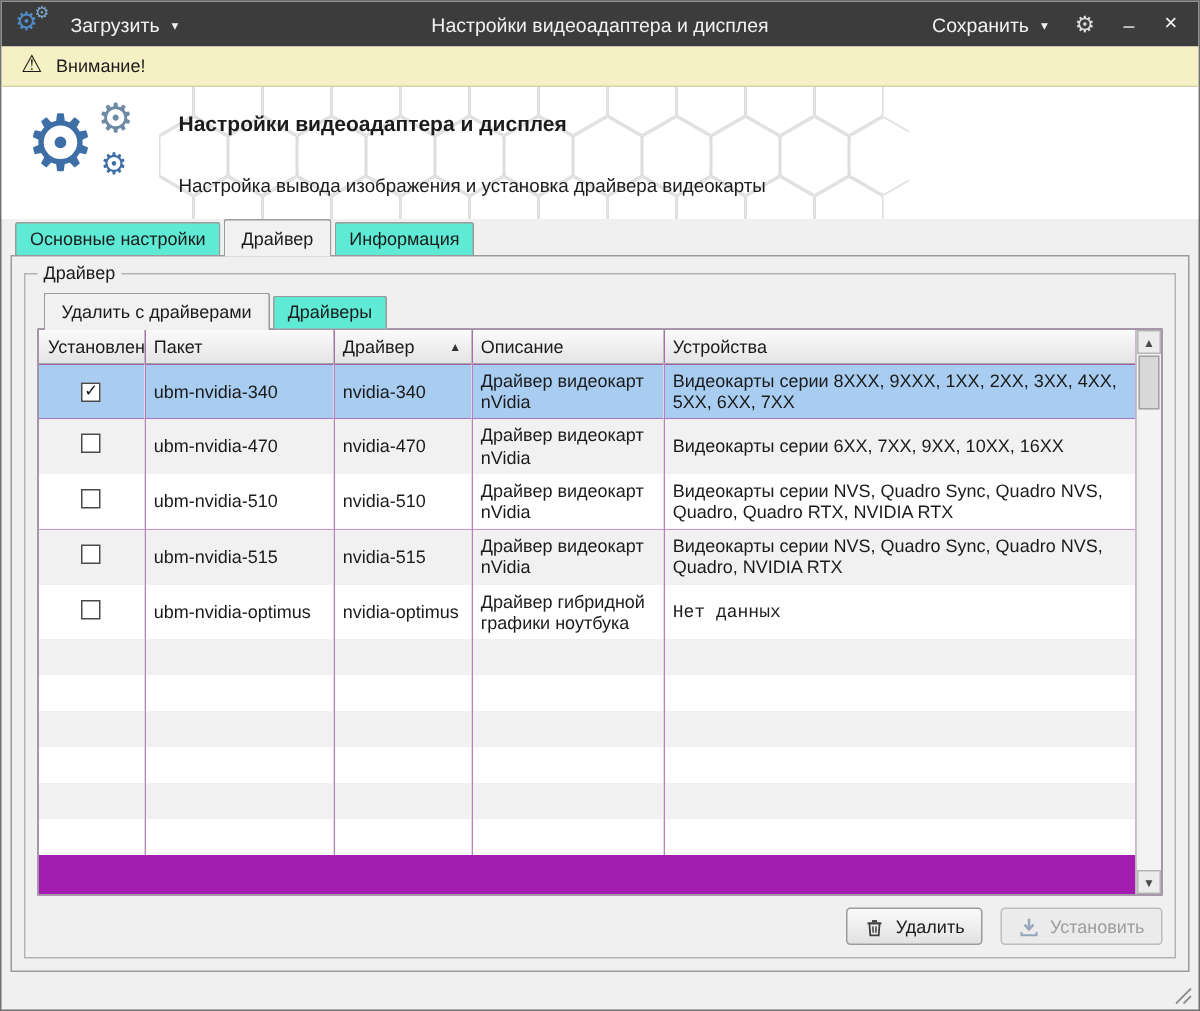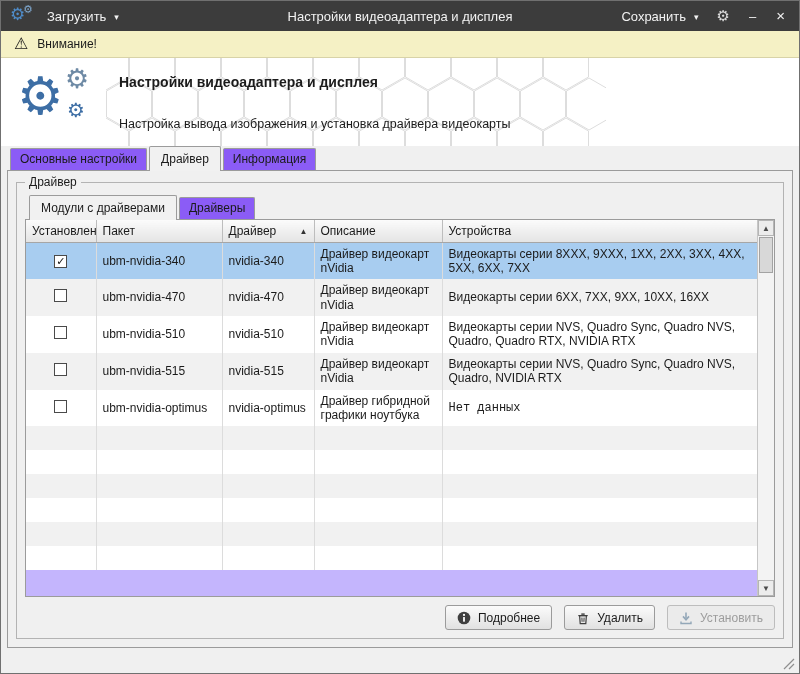--- a/index.html
+++ b/index.html
@@ -32,31 +32,31 @@
   .hdr-gears { position:relative; width:88px; height:72px; margin-left:14px; flex:0 0 88px; }
   .hdr-gears .g1 { position:absolute; left:2px; top:4px; font-size:52px; color:#3d6ea5; line-height:1; }
   .hdr-gears .g2 { position:absolute; left:50px; top:0px; font-size:27px; color:#6e8aa5; line-height:1; }
   .hdr-gears .g3 { position:absolute; left:52px; top:34px; font-size:20px; color:#3d6ea5; line-height:1; }
   .hdr-text { position:relative; display:flex; flex-direction:column; gap:8px; margin-left:16px; z-index:1; }
   .hdr-title { font-size:14px; font-weight:bold; }
   .hdr-sub { font-size:12.5px;margin-top:19px; }
 
   
   .tabs-row { height:24px; display:flex; align-items:flex-end; padding-left:9px; position:relative; z-index:5; }
-  .tab { border:1px solid #9b9b9b; border-bottom:none; background:#8b5cf6; padding:3px 9px 4px; margin-right:2px; border-radius:2px 2px 0 0; white-space:nowrap; cursor:default; }
+  .tab { border:1px solid #9b9b9b; border-bottom:none; background:#5eead4; padding:3px 9px 4px; margin-right:2px; border-radius:2px 2px 0 0; white-space:nowrap; cursor:default; }
   .tab.active { background:#f1f1f1; padding:5px 11px 5px; margin-bottom:-1px; }
 
   .panel { flex:1; margin:0 6px; border:1px solid #9b9b9b; background:#f0f0f0; display:flex; flex-direction:column; min-height:0; }
 
   .groupbox { flex:1; margin:11px 8px 8px; border:1px solid #b3b3b3; position:relative; padding:12px 8px 8px; display:flex; flex-direction:column; min-height:0; }
   .gb-legend { position:absolute; top:-8px; left:8px; background:#f0f0f0; padding:0 4px; }
   .inner-tabs { height:24px; display:flex; align-items:flex-end; padding-left:4px; position:relative; z-index:4; }
 
   
-  .table-frame { flex:1; border:1px solid #9b9b9b; background:#c4b5fd; display:flex; min-height:0; overflow:hidden; }
+  .table-frame { flex:1; border:1px solid #9b9b9b; background:#a21caf; display:flex; min-height:0; overflow:hidden; }
   .table-area { flex:1; overflow:hidden; }
   table { width:100%; border-collapse:collapse; table-layout:fixed; }
   th { background:linear-gradient(#fbfbfb,#e4e4e4); border-right:1px solid #bdbdbd; border-bottom:1px solid #a6a6a6; font-weight:normal; text-align:left; padding:3px 6px; height:22px; white-space:nowrap; overflow:hidden; cursor:default; }
   th .sort { float:right; font-size:8px; margin-top:3px; color:#333; }
   td { border-right:1px solid #dcdcdc; padding:4px 6px; vertical-align:middle; line-height:1.2; overflow:hidden; }
   tr.even td { background:#f1f1f1; }
   tr.odd td { background:#ffffff; }
   tr.selected td { background:#a8cdf0; }
   tr.filler td { height:24px; }
   .c-check { text-align:center; }
@@ -161,21 +161,21 @@
     <div class="tab">Основные настройки</div>
     <div class="tab active">Драйвер</div>
     <div class="tab">Информация</div>
   </div>
 
   <div class="panel">
     <div class="groupbox">
       <div class="gb-legend">Драйвер</div>
 
       <div class="inner-tabs">
-        <div class="tab active">Модули с драйверами</div>
+        <div class="tab active">Удалить с драйверами</div>
         <div class="tab">Драйверы</div>
       </div>
 
       <div class="table-frame">
         <div class="table-area">
           <table>
             <colgroup>
               <col style="width:70px">
                 <col style="width:126px">
                 <col style="width:92px">
@@ -277,28 +277,20 @@
           <div class="scroll-thumb"></div>
           <div class="scroll-track"></div>
           <div class="scroll-btn">▼</div>
         </div>
       </div>
 
       <div class="btn-row">
         <div class="flex-spacer"></div>
         <div class="btn">
           <svg width="14" height="14" viewBox="0 0 14 14">
-            <circle cx="7" cy="7" r="6.3" fill="#3f3f3f"></circle>
-            <circle cx="7" cy="3.9" r="1.1" fill="#fff"></circle>
-            <rect x="6.1" y="5.9" width="1.8" height="4.8" rx="0.4" fill="#fff"></rect>
-          </svg>
-          <span>Подробнее</span>
-        </div>
-        <div class="btn">
-          <svg width="14" height="14" viewBox="0 0 14 14">
             <path d="M3.6 4.6h6.8l-.6 8H4.2z" fill="none" stroke="#3f3f3f" stroke-width="1.2"></path>
             <line x1="2.3" y1="4.6" x2="11.7" y2="4.6" stroke="#3f3f3f" stroke-width="1.2"></line>
             <rect x="5.3" y="2.4" width="3.4" height="1.4" fill="#3f3f3f"></rect>
             <line x1="5.9" y1="6.6" x2="6.1" y2="10.8" stroke="#3f3f3f" stroke-width="1"></line>
             <line x1="8.1" y1="6.6" x2="7.9" y2="10.8" stroke="#3f3f3f" stroke-width="1"></line>
           </svg>
           <span>Удалить</span>
         </div>
         <div class="btn disabled">
           <svg width="14" height="14" viewBox="0 0 14 14">

